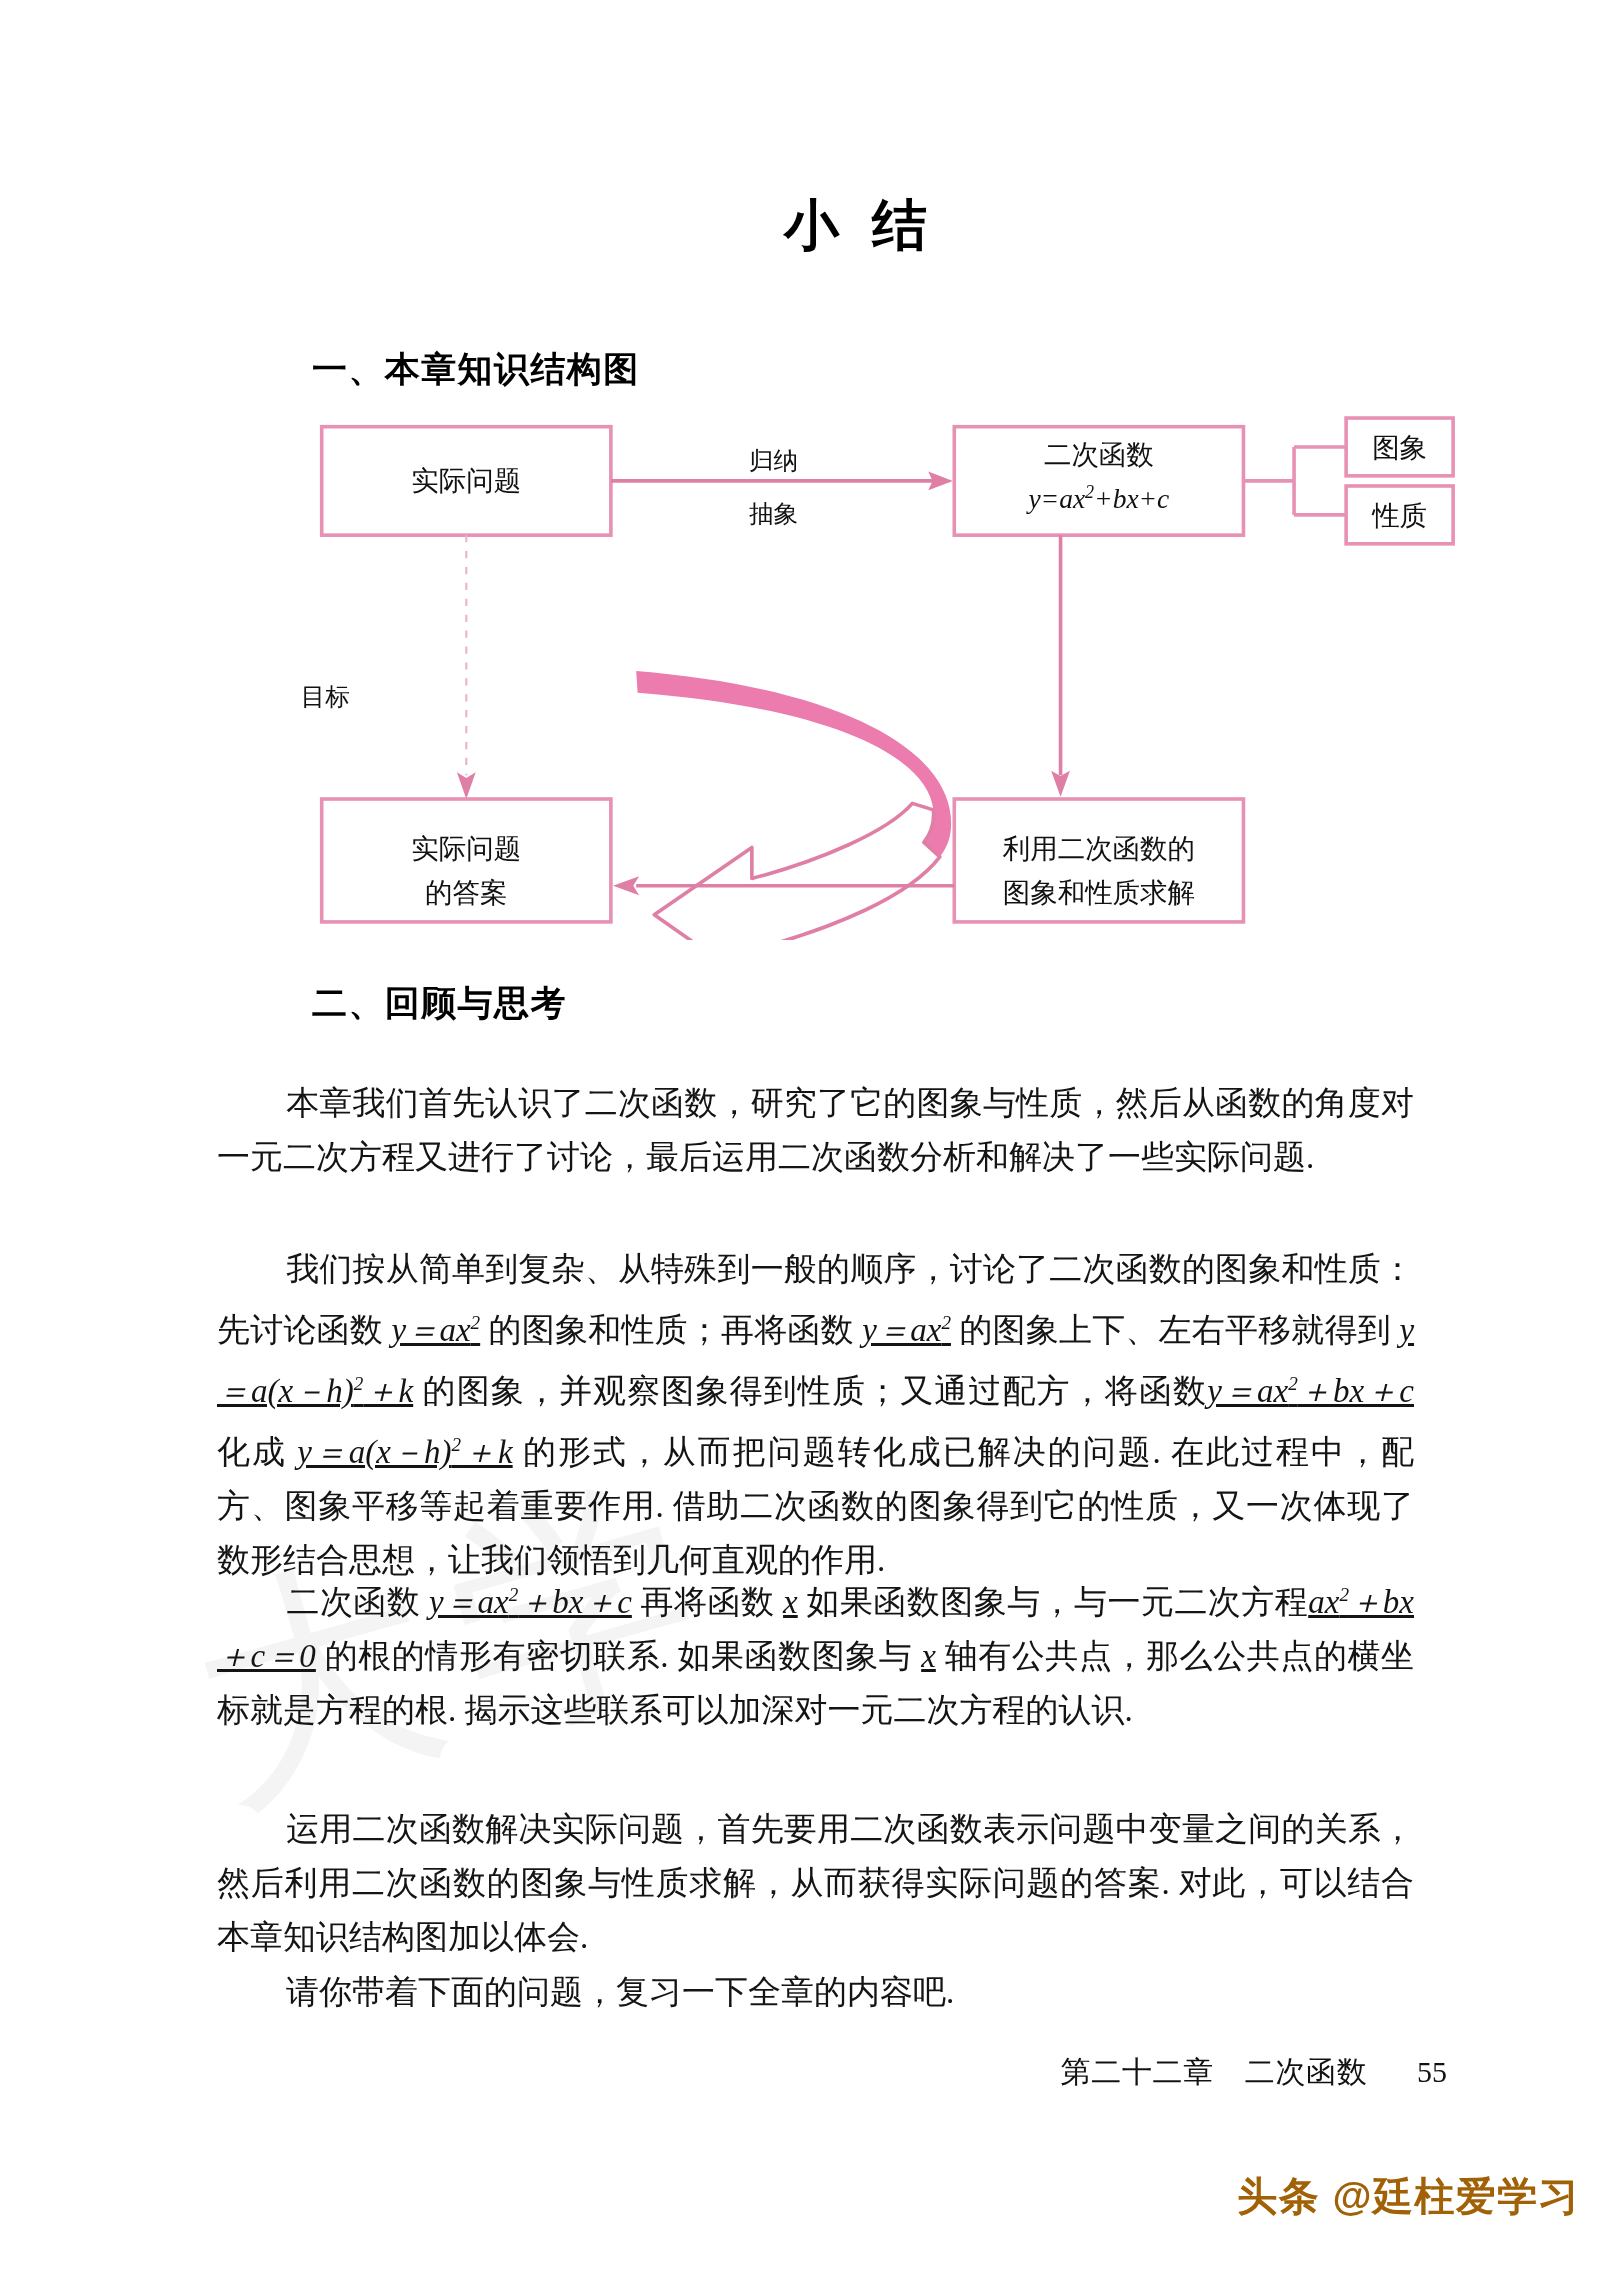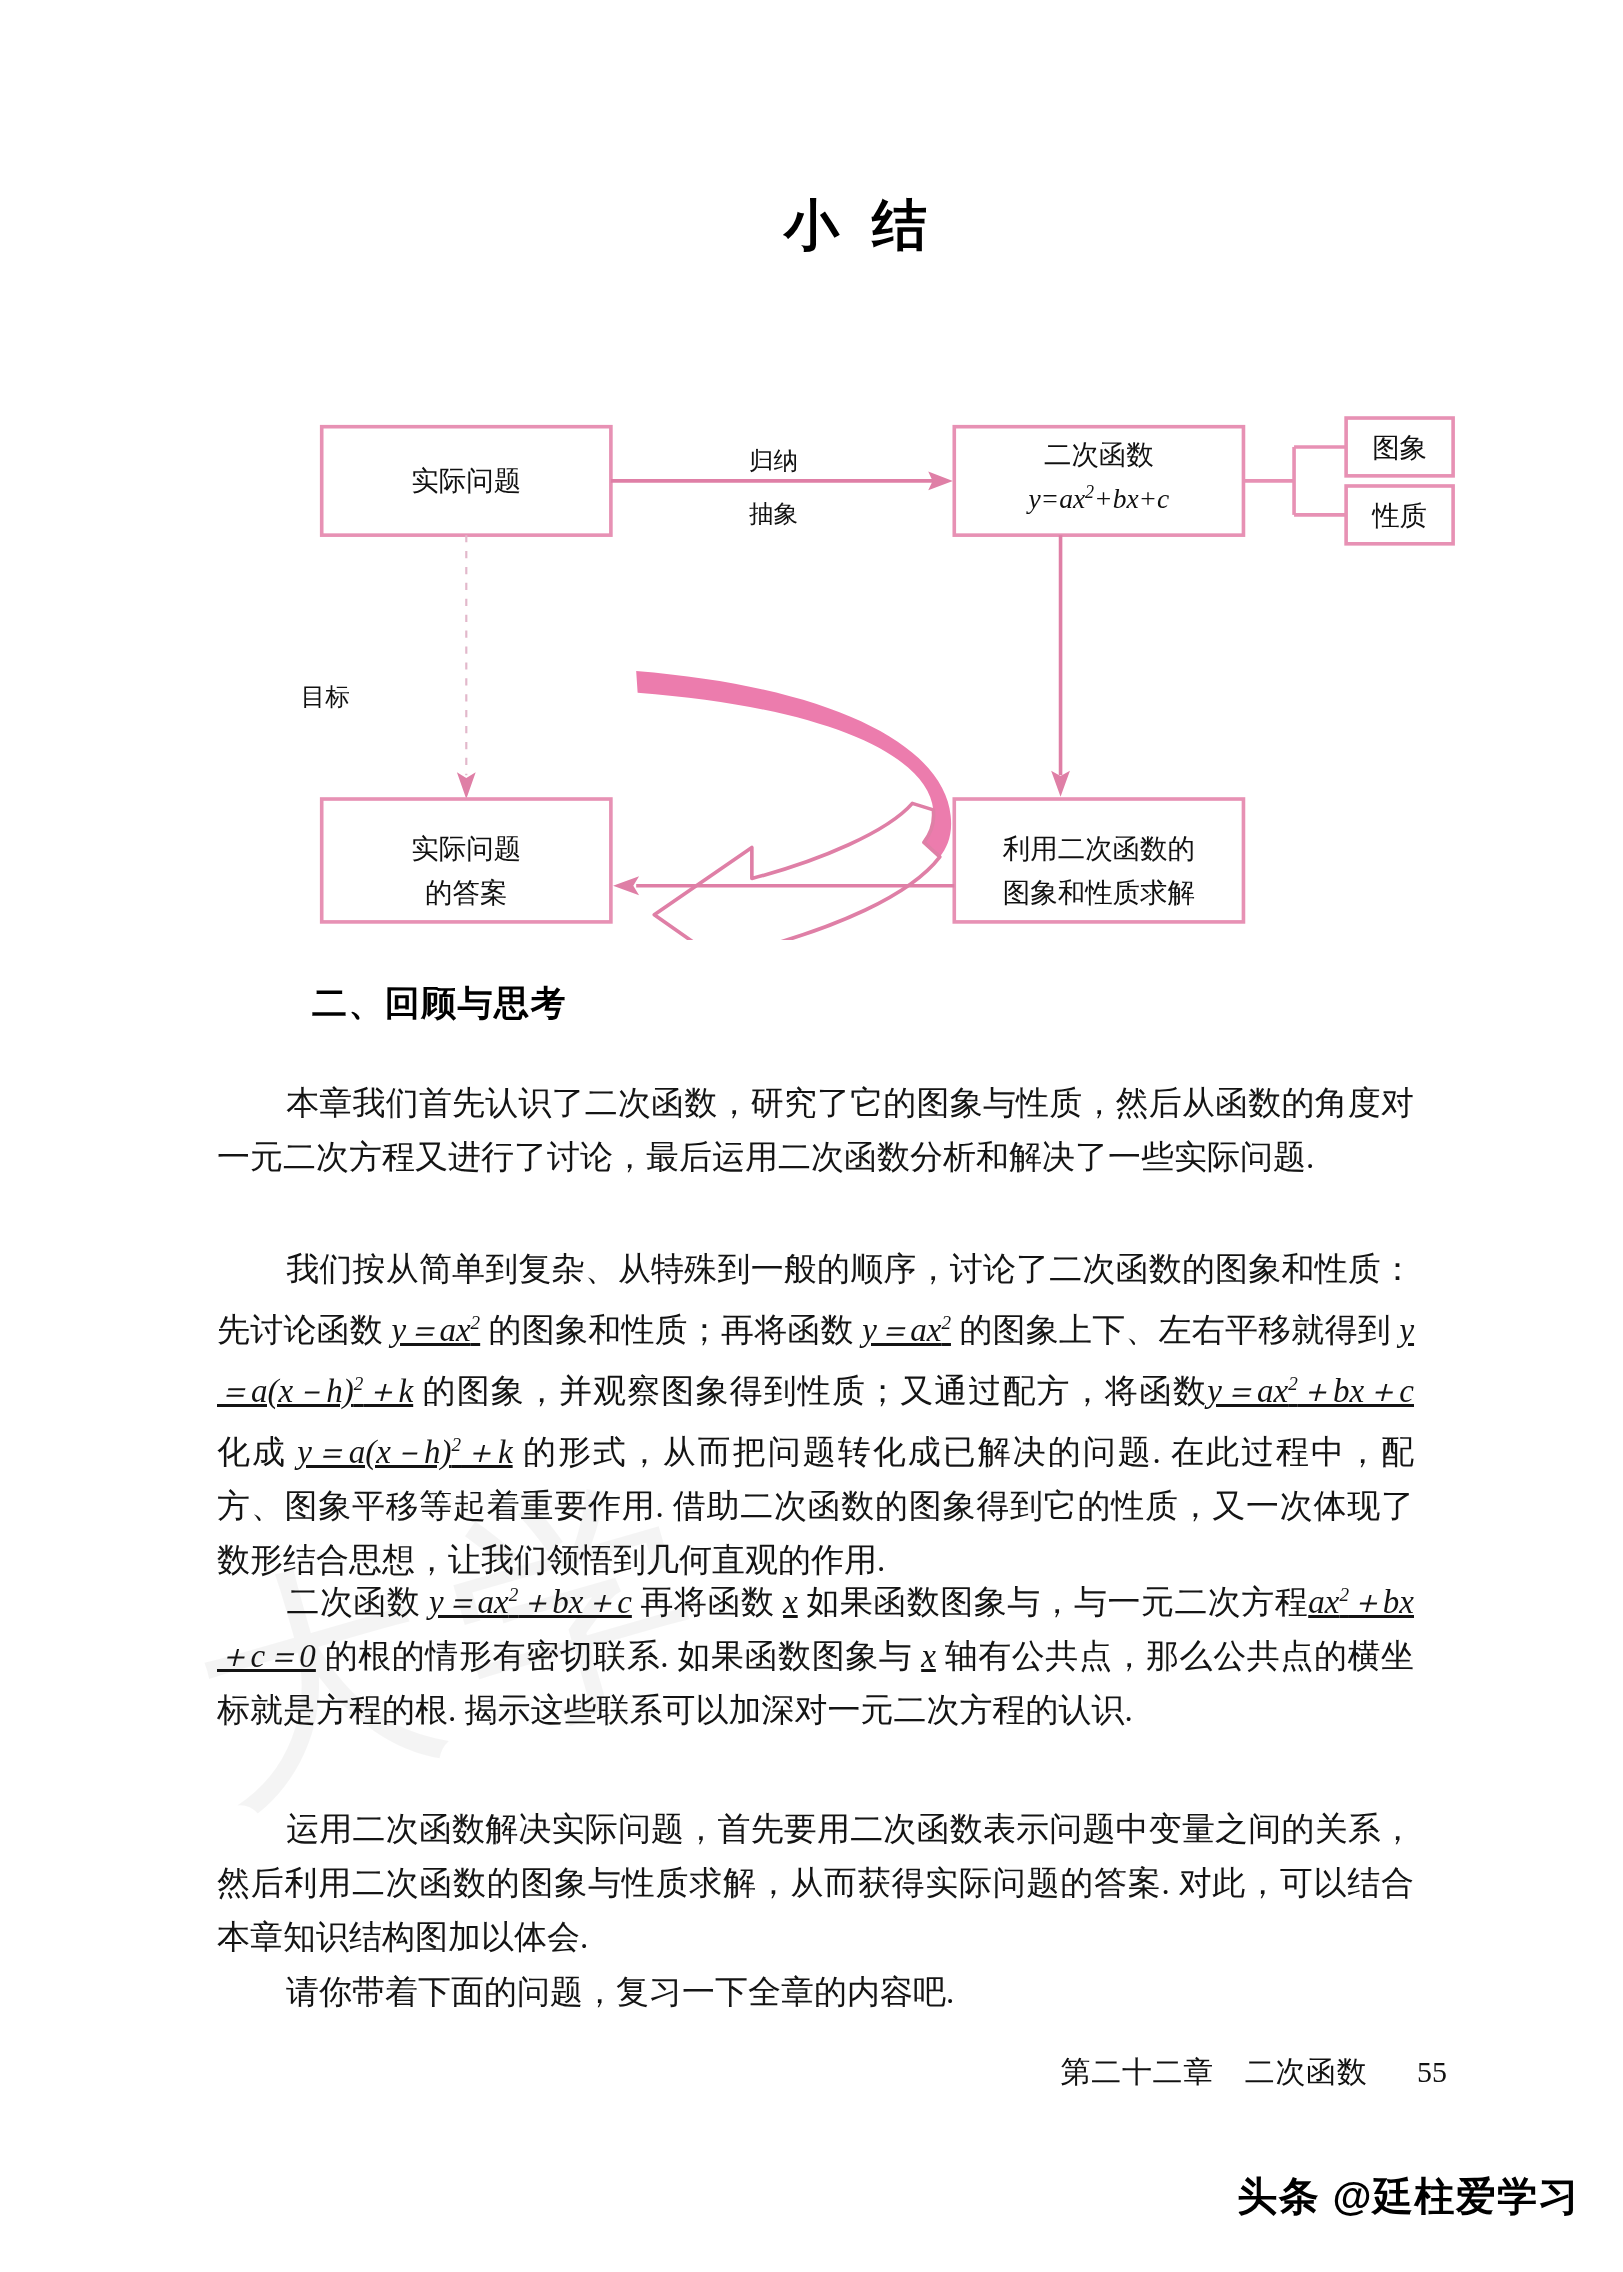--- a/index.html
+++ b/index.html
@@ -143,33 +143,34 @@
   
   #brand-watermark {
     position: absolute;
     top: 2169px;
     left: 0;
     width: 1580px;
     text-align: right;
     font-size: 40px;
     font-weight: 700;
     font-family: "Liberation Sans", "DejaVu Sans", sans-serif;
-    color: #000000;
+    color: #a16207;
     letter-spacing: 1.4px;
   }
 </style>
 </head>
 <body>
 
 <div id="page">
 
   <div id="watermark-diagonal">大学</div>
 
   <div class="page-title">小结</div>
 
+  <div class="section-heading" id="heading-1">一、本章知识结构图</div>
 
   <div id="diagram">
     <svg width="1623" height="535" viewBox="0 0 2245 740" xmlns="http://www.w3.org/2000/svg">
 
       <rect x="445" y="30" width="400" height="150" fill="#ffffff" stroke="#E791B4" stroke-width="5"></rect>
       <text x="645" y="118" text-anchor="middle" class="dbox-label">实际问题</text>
 
       <line x1="845" y1="105" x2="1292" y2="105" stroke="#DF7FA6" stroke-width="5"></line>
       <polygon points="1318,105 1284,92 1290,105 1284,118" fill="#DF7FA6"></polygon>
       <text x="1070" y="88" text-anchor="middle" class="dedge-label">归纳</text>

